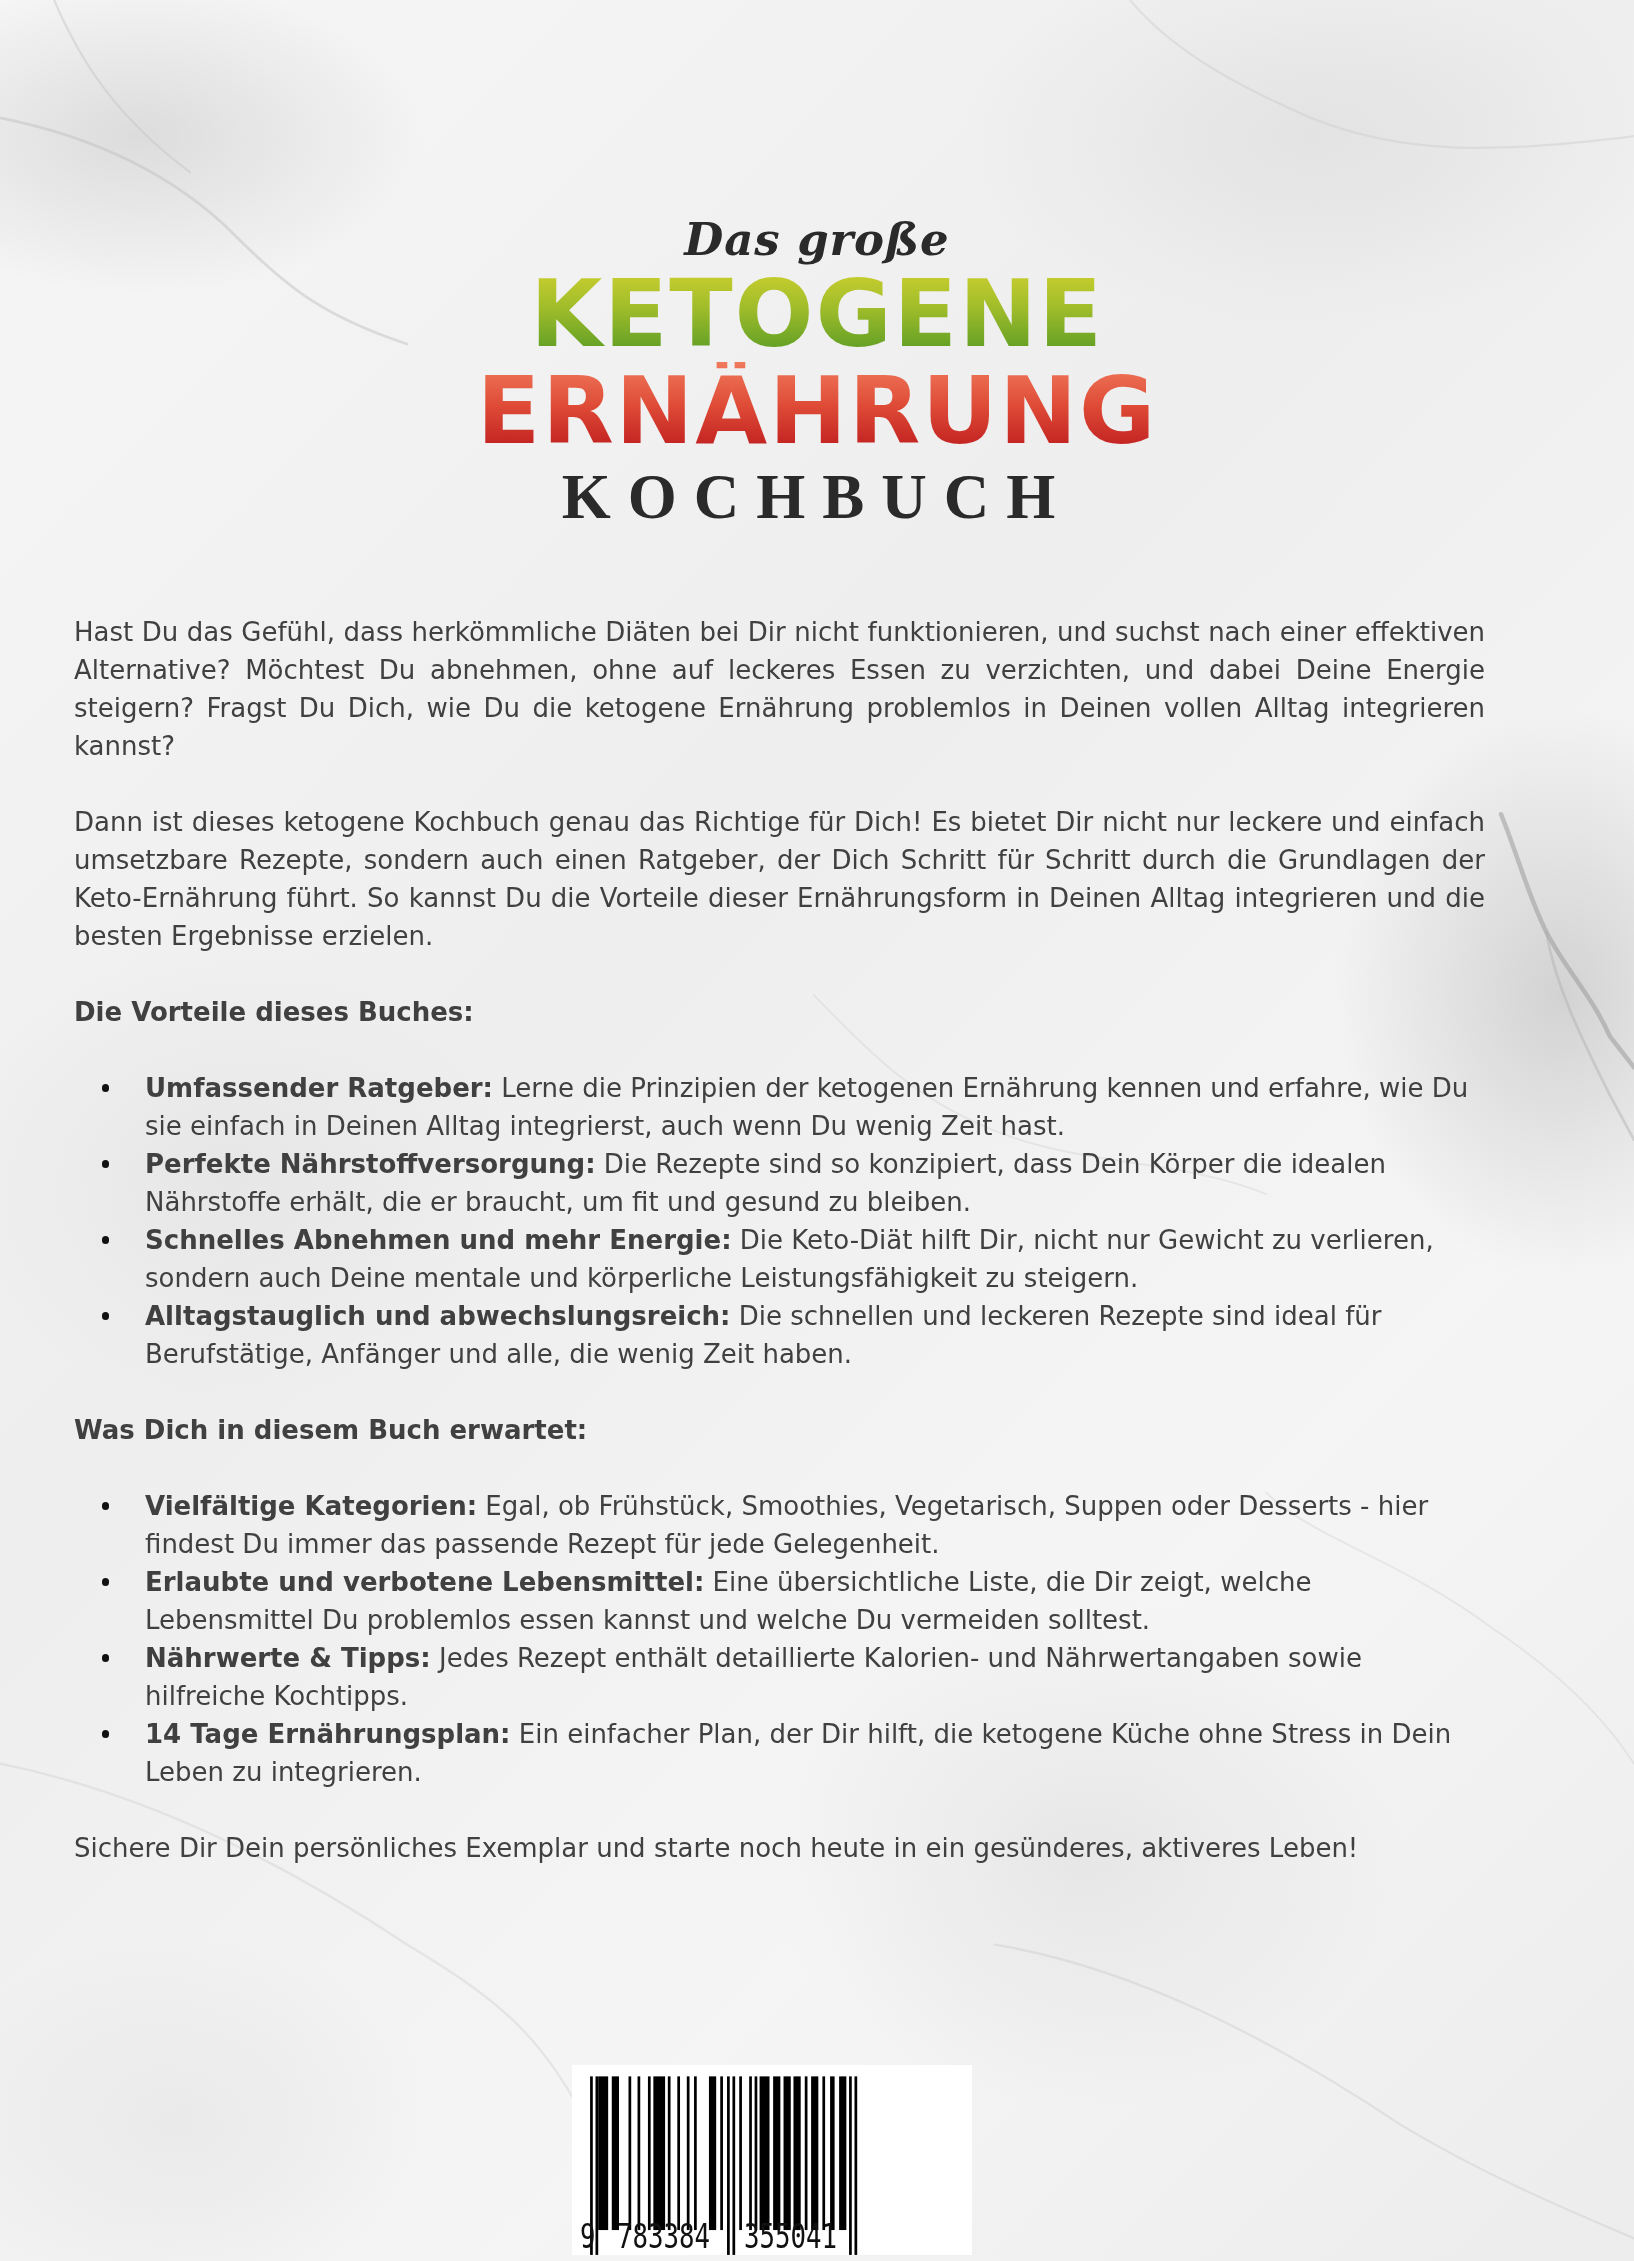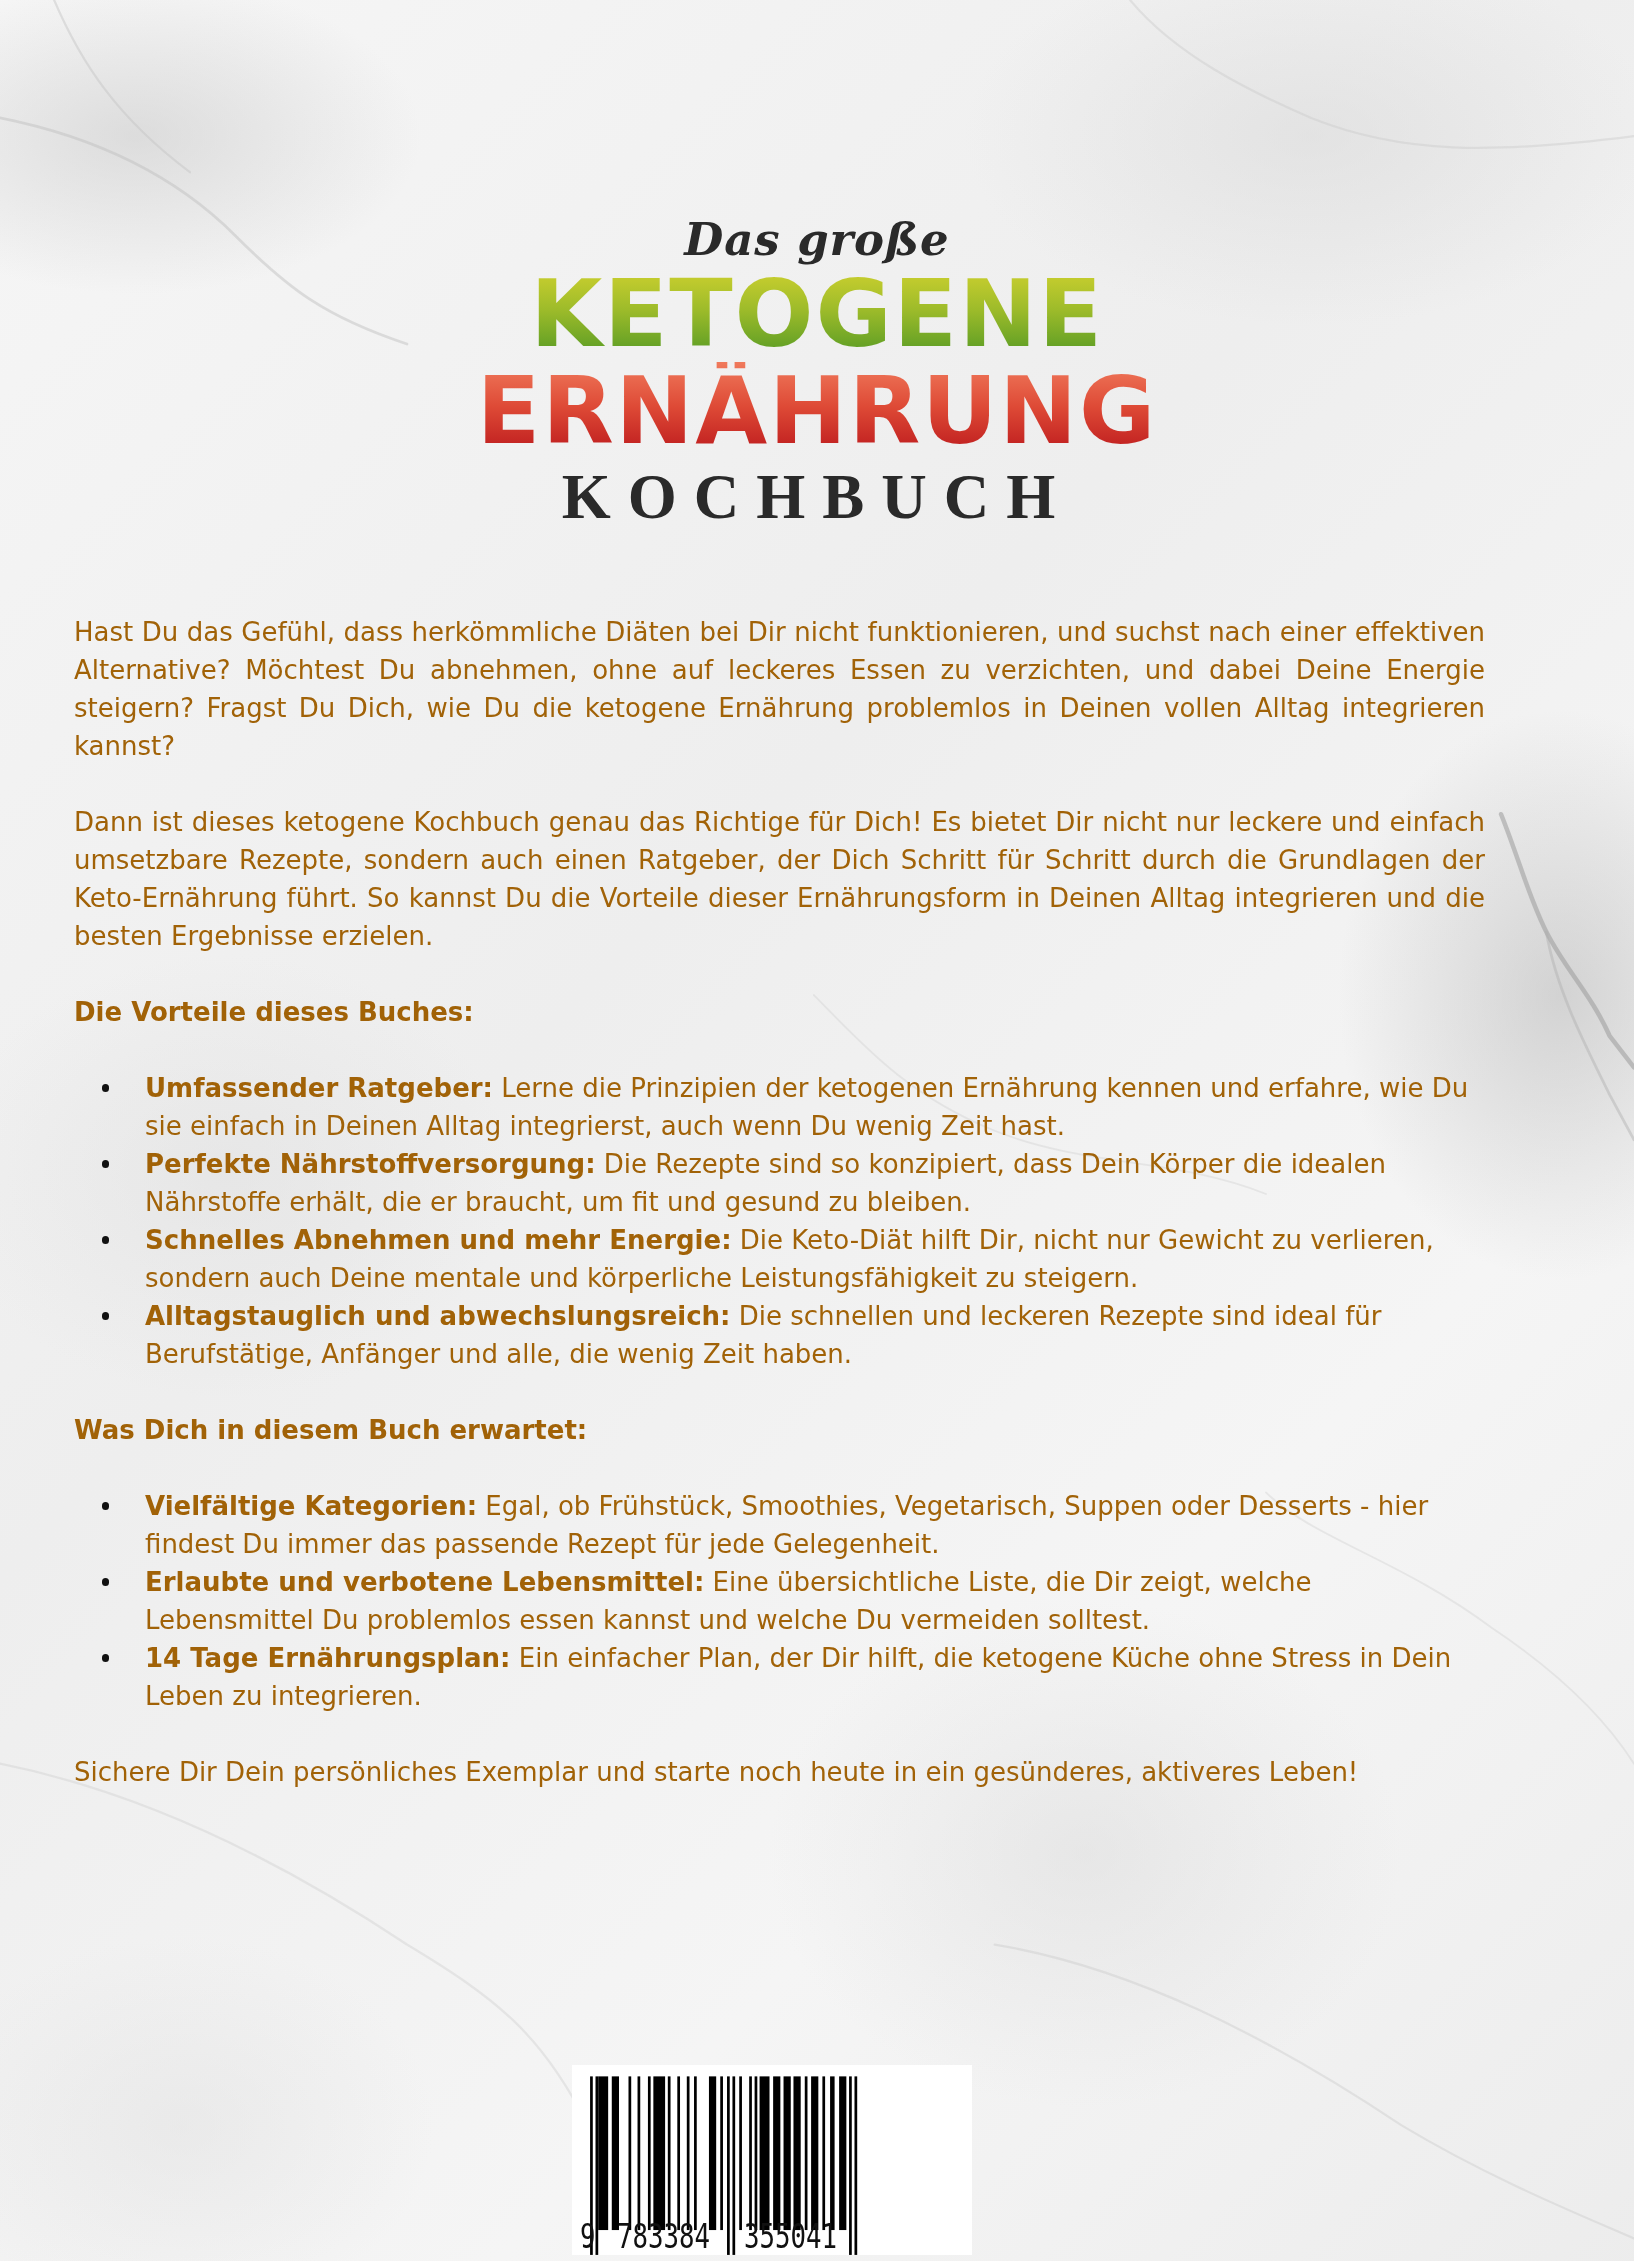--- a/index.html
+++ b/index.html
@@ -45,21 +45,21 @@
   }
   .t-koch {
     position: absolute; top: 461px; left: 0; width: 100%;
     font-family: Liberation Serif, serif; font-weight: bold;
     font-size: 63px; letter-spacing: 17px; color: #2a2a2a;
   }
 
   .body-text {
     position: absolute; left: 74px; top: 613px; width: 1411px;
     font-family: "DejaVu Sans", sans-serif; font-size: 26px; line-height: 38px;
-    color: #a16207;
+    color: #404040;
   }
   .para { margin: 0; text-align: justify; }
   .para + .para { margin-top: 38px; }
   .heading { margin: 38px 0 0 0; font-weight: bold; }
   ul.bullets { list-style: none; margin: 38px 0 0 0; padding: 0; }
   ul.bullets li { position: relative; padding-left: 71px; width: 1339px; }
   ul.bullets li .dot {
     position: absolute; left: 28px; top: 15.4px; width: 7.2px; height: 7.2px;
     background: #111; border-radius: 50%;
   }
@@ -114,20 +114,21 @@
       <li><span class="dot"></span><b>Umfassender Ratgeber:</b><span> Lerne die Prinzipien der ketogenen Ernährung kennen und erfahre, wie Du sie einfach in Deinen Alltag integrierst, auch wenn Du wenig Zeit hast.</span></li>
       <li><span class="dot"></span><b>Perfekte Nährstoffversorgung:</b><span> Die Rezepte sind so konzipiert, dass Dein Körper die idealen Nährstoffe erhält, die er braucht, um fit und gesund zu bleiben.</span></li>
       <li><span class="dot"></span><b>Schnelles Abnehmen und mehr Energie:</b><span> Die Keto-Diät hilft Dir, nicht nur Gewicht zu verlieren, sondern auch Deine mentale und körperliche Leistungsfähigkeit zu steigern.</span></li>
       <li><span class="dot"></span><b>Alltagstauglich und abwechslungsreich:</b><span> Die schnellen und leckeren Rezepte sind ideal für Berufstätige, Anfänger und alle, die wenig Zeit haben.</span></li>
     </ul>
 
     <p class="heading">Was Dich in diesem Buch erwartet:</p>
     <ul class="bullets">
       <li><span class="dot"></span><b>Vielfältige Kategorien:</b><span> Egal, ob Frühstück, Smoothies, Vegetarisch, Suppen oder Desserts - hier findest Du immer das passende Rezept für jede Gelegenheit.</span></li>
       <li><span class="dot"></span><b>Erlaubte und verbotene Lebensmittel:</b><span> Eine übersichtliche Liste, die Dir zeigt, welche Lebensmittel Du problemlos essen kannst und welche Du vermeiden solltest.</span></li>
+      <li><span class="dot"></span><b>Nährwerte &amp; Tipps:</b><span> Jedes Rezept enthält detaillierte Kalorien- und Nährwertangaben sowie hilfreiche Kochtipps.</span></li>
       <li><span class="dot"></span><b>14 Tage Ernährungsplan:</b><span> Ein einfacher Plan, der Dir hilft, die ketogene Küche ohne Stress in Dein Leben  zu integrieren.</span></li>
     </ul>
 
     <p class="para closing">Sichere Dir Dein persönliches Exemplar und starte noch heute in ein gesünderes, aktiveres Leben!</p>
   </div>
 
   <div class="barcode">
     <svg width="400" height="190" viewBox="0 0 885 420">
       <g fill="#000">
 

